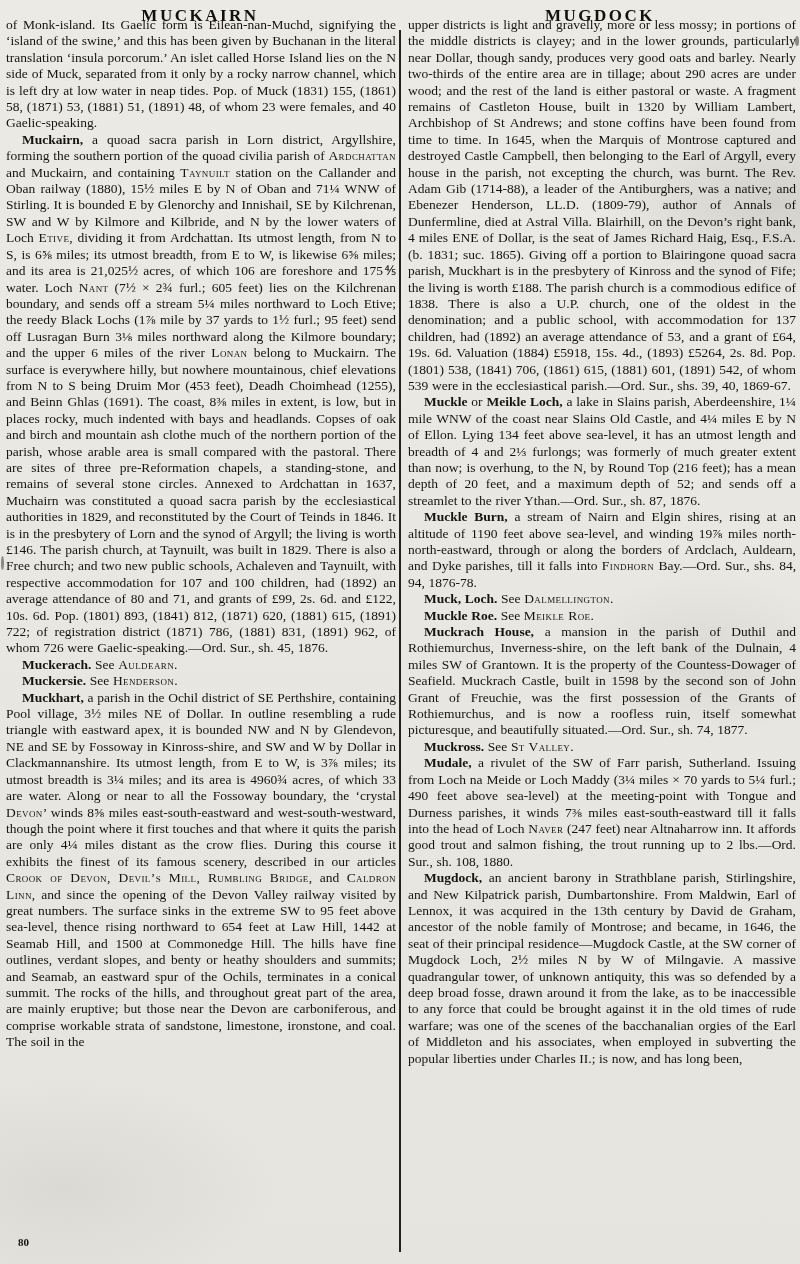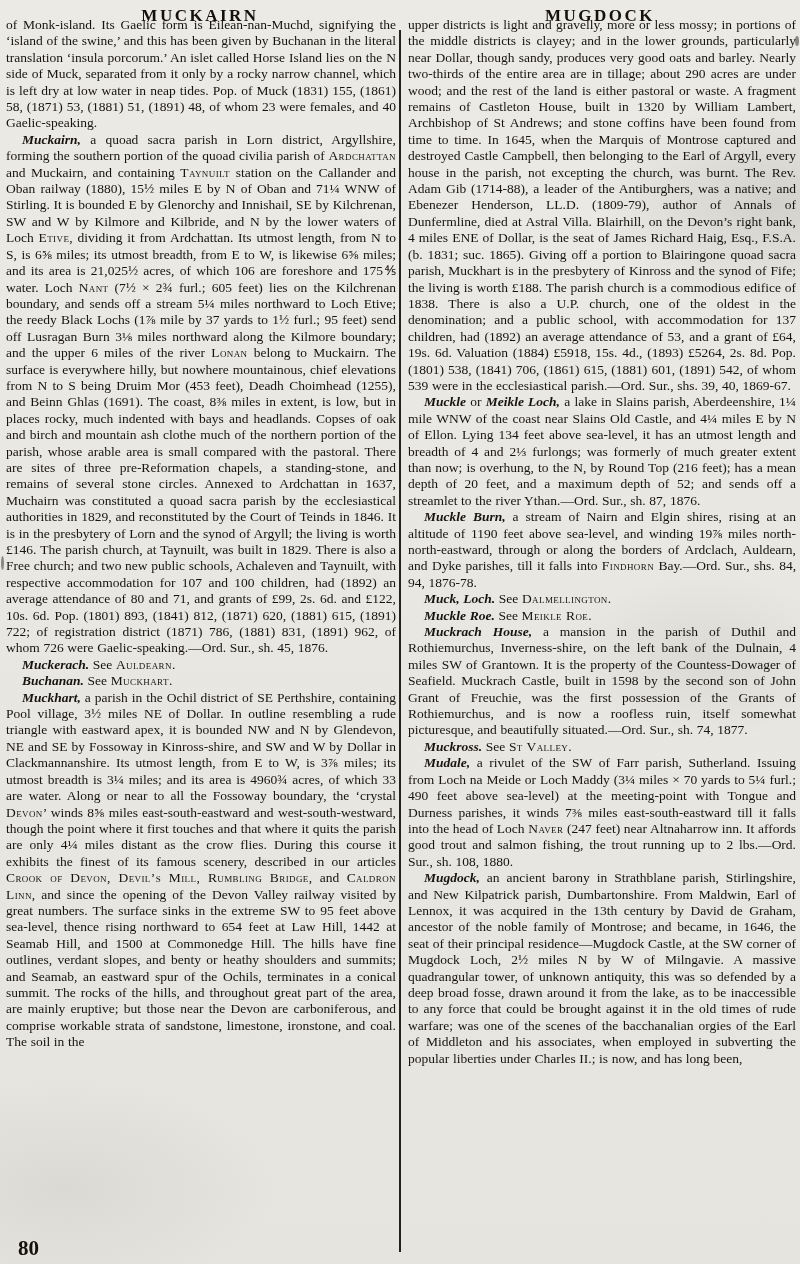--- a/index.html
+++ b/index.html
@@ -33,45 +33,45 @@
     word-spacing: 0.02em;
   }
   .column.left  { left: 6px;  width: 390px; }
   .column.right { left: 408px; width: 388px; }
   .divider {
     position: absolute; top: 30px; left: 399px; width: 2px; height: 1222px;
     background: #23211d;
   }
   p { margin: 0; text-indent: 16px; }
   p.noindent { text-indent: 0; }
-  .b  { font-weight: bold; font-style: italic; }
+  .b  { font-weight: bold; }
   .i  { }
   .sc { font-variant: small-caps; letter-spacing: 0.4px; }
   .page-number {
     position: absolute; left: 18px; top: 1236px;
-    font-weight: bold; font-size: 21px; color: #14110c;
+    font-weight: bold; font-size: 11px; color: #14110c;
   }
   .ink-speck { position: absolute; background: #3a3833; border-radius: 50%; opacity: 0.55; }
   .speck-1 { left: 1px; top: 556px; width: 3px; height: 14px; }
   .speck-2 { left: 795px; top: 36px; width: 4px; height: 10px; }
 </style>
 </head>
 <body>
 
 <div class="page">
   <div class="headers">
     <div class="col-header">MUCKAIRN</div>
     <div class="col-header">MUGDOCK</div>
   </div>
 
   <div class="column left">
       <p class="noindent"><span>of Monk-island.  Its Gaelic form is Eilean-nan-Muchd, signifying the ‘island of the swine,’ and this has been given by Buchanan in the literal translation ‘insula porcorum.’  An islet called Horse Island lies on the N side of Muck, separated from it only by a rocky narrow channel, which is left dry at low water in neap tides.  Pop. of Muck (1831) 155, (1861) 58, (1871) 53, (1881) 51, (1891) 48, of whom 23 were females, and 40 Gaelic-speaking.</span></p>
       <p><span class="b">Muckairn,</span><span> a </span><span class="i">quoad sacra</span><span> parish in Lorn district, Argyllshire, forming the southern portion of the </span><span class="i">quoad civilia</span><span> parish of </span><span class="sc">Ardchattan</span><span> and Muckairn, and containing </span><span class="sc">Taynuilt</span><span> station on the Callander and Oban railway (1880), 15½ miles E by N of Oban and 71¼ WNW of Stirling.  It is bounded E by Glenorchy and Innishail, SE by Kilchrenan, SW and W by Kilmore and Kilbride, and N by the lower waters of Loch </span><span class="sc">Etive</span><span>, dividing it from Ardchattan.  Its utmost length, from N to S, is 6⅝ miles; its utmost breadth, from E to W, is likewise 6⅝ miles; and its area is 21,025½ acres, of which 106 are foreshore and 175⅘ water.  Loch </span><span class="sc">Nant</span><span> (7½ × 2¾ furl.; 605 feet) lies on the Kilchrenan boundary, and sends off a stream 5¼ miles northward to Loch Etive; the reedy Black Lochs (1⅞ mile by 37 yards to 1½ furl.; 95 feet) send off Lusragan Burn 3⅛ miles northward along the Kilmore boundary; and the upper 6 miles of the river </span><span class="sc">Lonan</span><span> belong to Muckairn.  The surface is everywhere hilly, but nowhere mountainous, chief elevations from N to S being Druim Mor (453 feet), Deadh Choimhead (1255), and Beinn Ghlas (1691).  The coast, 8⅜ miles in extent, is low, but in places rocky, much indented with bays and headlands.  Copses of oak and birch and mountain ash clothe much of the northern portion of the parish, whose arable area is small compared with the pastoral.  There are sites of three pre-Reformation chapels, a standing-stone, and remains of several stone circles.  Annexed to Ardchattan in 1637, Muchairn was constituted a </span><span class="i">quoad sacra</span><span> parish by the ecclesiastical authorities in 1829, and reconstituted by the Court of Teinds in 1846.  It is in the presbytery of Lorn and the synod of Argyll; the living is worth £146.  The parish church, at Taynuilt, was built in 1829.  There is also a Free church; and two new public schools, Achaleven and Taynuilt, with respective accommodation for 107 and 100 children, had (1892) an average attendance of 80 and 71, and grants of £99, 2s. 6d. and £122, 10s. 6d.  Pop. (1801) 893, (1841) 812, (1871) 620, (1881) 615, (1891) 722; of registration district (1871) 786, (1881) 831, (1891) 962, of whom 726 were Gaelic-speaking.—</span><span class="i">Ord. Sur.</span><span>, sh. 45, 1876.</span></p>
       <p><span class="b">Muckerach.</span><span>  See </span><span class="sc">Auldearn</span><span>.</span></p>
-      <p><span class="b">Buchanan.</span><span>  See </span><span class="sc">Muckhart</span><span>.</span></p>
+      <p><span class="b">Muckersie.</span><span>  See </span><span class="sc">Henderson</span><span>.</span></p>
       <p><span class="b">Muckhart,</span><span> a parish in the Ochil district of SE Perthshire, containing Pool village, 3½ miles NE of Dollar.  In outline resembling a rude triangle with eastward apex, it is bounded NW and N by Glendevon, NE and SE by Fossoway in Kinross-shire, and SW and W by Dollar in Clackmannanshire.  Its utmost length, from E to W, is 3⅞ miles; its utmost breadth is 3¼ miles; and its area is 4960¾ acres, of which 33 are water.  Along or near to all the Fossoway boundary, the ‘crystal </span><span class="sc">Devon</span><span>’ winds 8⅝ miles east-south-eastward and west-south-westward, though the point where it first touches and that where it quits the parish are only 4¼ miles distant as the crow flies.  During this course it exhibits the finest of its famous scenery, described in our articles </span><span class="sc">Crook of Devon, Devil’s Mill, Rumbling Bridge,</span><span> and </span><span class="sc">Caldron Linn</span><span>, and since the opening of the Devon Valley railway visited by great numbers.  The surface sinks in the extreme SW to 95 feet above sea-level, thence rising northward to 654 feet at Law Hill, 1442 at Seamab Hill, and 1500 at Commonedge Hill.  The hills have fine outlines, verdant slopes, and benty or heathy shoulders and summits; and Seamab, an eastward spur of the Ochils, terminates in a conical summit.  The rocks of the hills, and throughout great part of the area, are mainly eruptive; but those near the Devon are carboniferous, and comprise workable strata of sandstone, limestone, ironstone, and coal.  The soil in the</span></p>
     </div>
   <div class="divider"></div>
   <div class="column right">
       <p class="noindent"><span>upper districts is light and gravelly, more or less mossy; in portions of the middle districts is clayey; and in the lower grounds, particularly near Dollar, though sandy, produces very good oats and barley.  Nearly two-thirds of the entire area are in tillage; about 290 acres are under wood; and the rest of the land is either pastoral or waste.  A fragment remains of Castleton House, built in 1320 by William Lambert, Archbishop of St Andrews; and stone coffins have been found from time to time.  In 1645, when the Marquis of Montrose captured and destroyed Castle Campbell, then belonging to the Earl of Argyll, every house in the parish, not excepting the church, was burnt.  The Rev. Adam Gib (1714-88), a leader of the Antiburghers, was a native; and Ebenezer Henderson, LL.D. (1809-79), author of </span><span class="i">Annals of Dunfermline</span><span>, died at Astral Villa.  Blairhill, on the Devon’s right bank, 4 miles ENE of Dollar, is the seat of James Richard Haig, Esq., F.S.A. (b. 1831; suc. 1865).  Giving off a portion to Blairingone </span><span class="i">quoad sacra</span><span> parish, Muckhart is in the presbytery of Kinross and the synod of Fife; the living is worth £188.  The parish church is a commodious edifice of 1838.  There is also a U.P. church, one of the oldest in the denomination; and a public school, with accommodation for 137 children, had (1892) an average attendance of 53, and a grant of £64, 19s. 6d.  Valuation (1884) £5918, 15s. 4d., (1893) £5264, 2s. 8d.  Pop. (1801) 538, (1841) 706, (1861) 615, (1881) 601, (1891) 542, of whom 539 were in the ecclesiastical parish.—</span><span class="i">Ord. Sur.</span><span>, shs. 39, 40, 1869-67.</span></p>
       <p><span class="b">Muckle</span><span> or </span><span class="b">Meikle Loch,</span><span> a lake in Slains parish, Aberdeenshire, 1¼ mile WNW of the coast near Slains Old Castle, and 4¼ miles E by N of Ellon.  Lying 134 feet above sea-level, it has an utmost length and breadth of 4 and 2⅓ furlongs; was formerly of much greater extent than now; is overhung, to the N, by Round Top (216 feet); has a mean depth of 20 feet, and a maximum depth of 52; and sends off a streamlet to the river Ythan.—</span><span class="i">Ord. Sur.</span><span>, sh. 87, 1876.</span></p>
       <p><span class="b">Muckle Burn,</span><span> a stream of Nairn and Elgin shires, rising at an altitude of 1190 feet above sea-level, and winding 19⅞ miles north-north-eastward, through or along the borders of Ardclach, Auldearn, and Dyke parishes, till it falls into </span><span class="sc">Findhorn</span><span> Bay.—</span><span class="i">Ord. Sur.</span><span>, shs. 84, 94, 1876-78.</span></p>
       <p><span class="b">Muck, Loch.</span><span>  See </span><span class="sc">Dalmellington</span><span>.</span></p>
       <p><span class="b">Muckle Roe.</span><span>  See </span><span class="sc">Meikle Roe</span><span>.</span></p>
       <p><span class="b">Muckrach House,</span><span> a mansion in the parish of Duthil and Rothiemurchus, Inverness-shire, on the left bank of the Dulnain, 4 miles SW of Grantown.  It is the property of the Countess-Dowager of Seafield.  Muckrach Castle, built in 1598 by the second son of John Grant of Freuchie, was the first possession of the Grants of Rothiemurchus, and is now a roofless ruin, itself somewhat picturesque, and beautifully situated.—</span><span class="i">Ord. Sur.</span><span>, sh. 74, 1877.</span></p>

